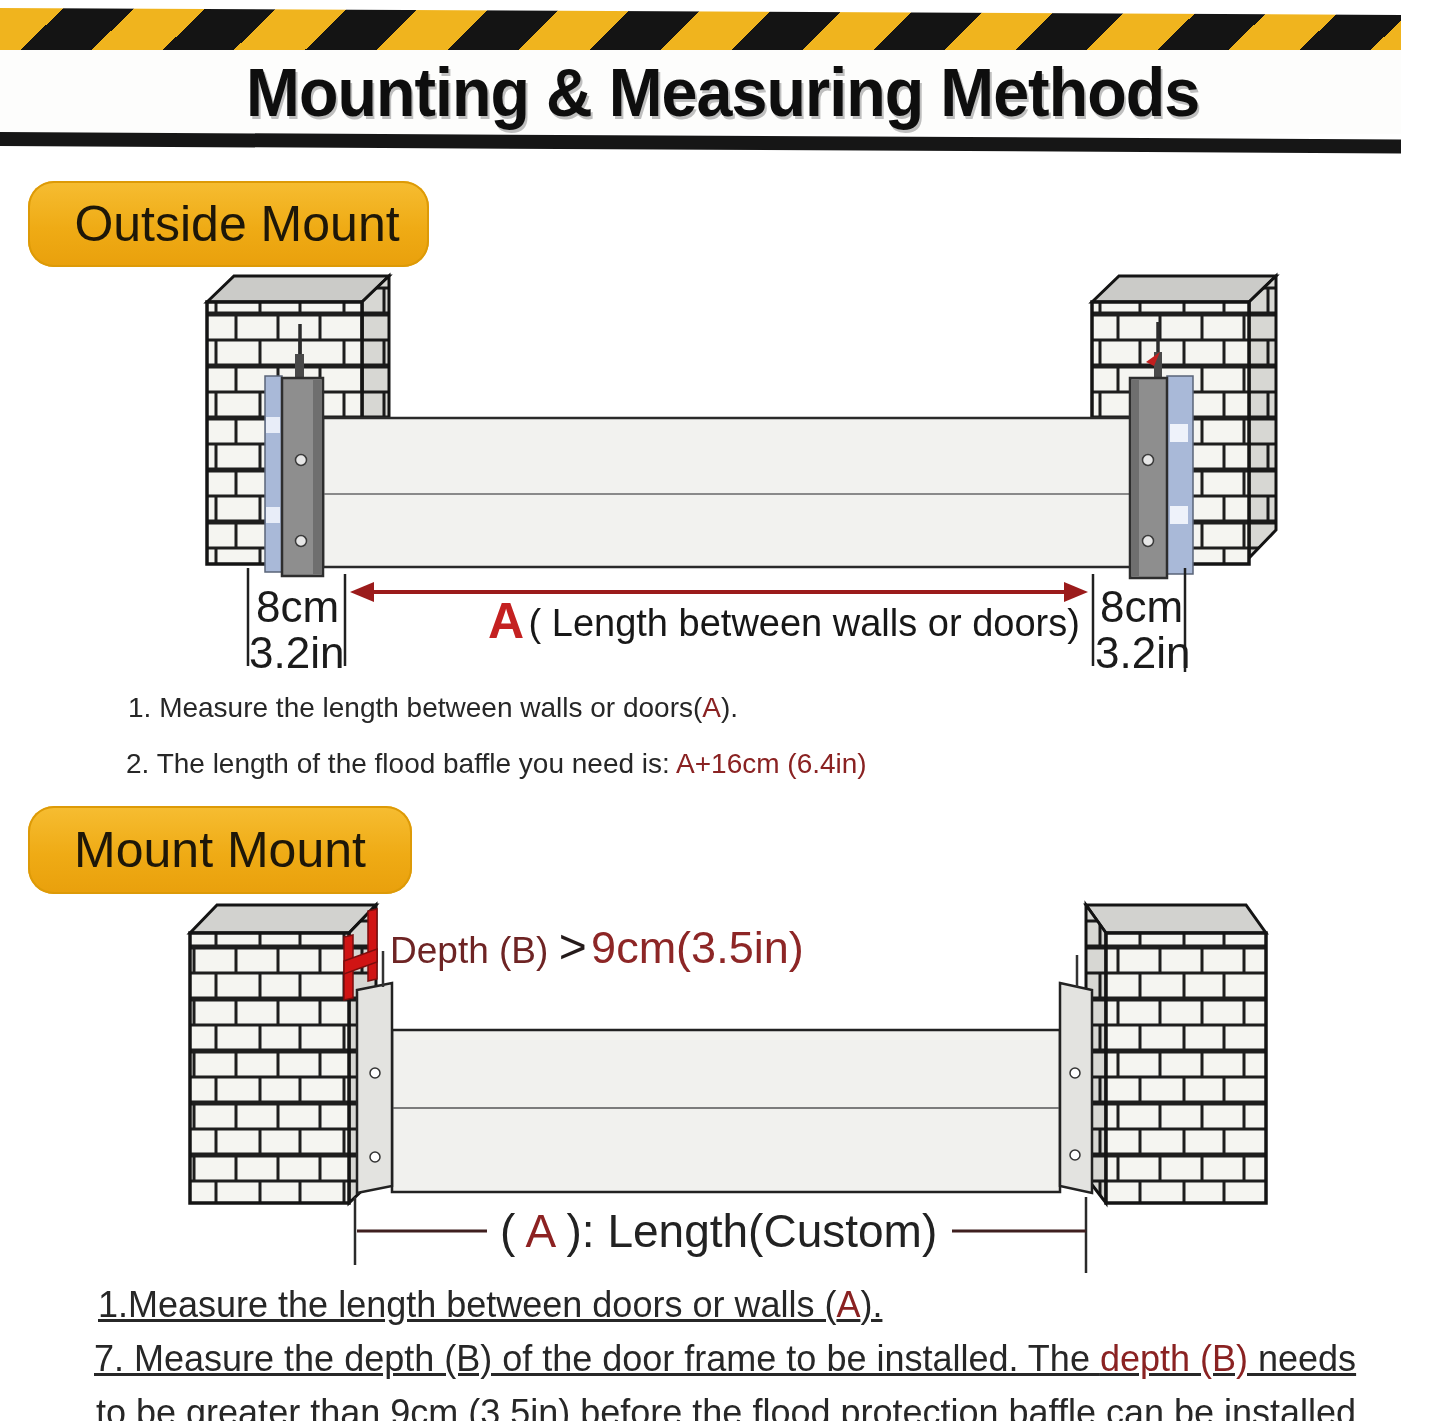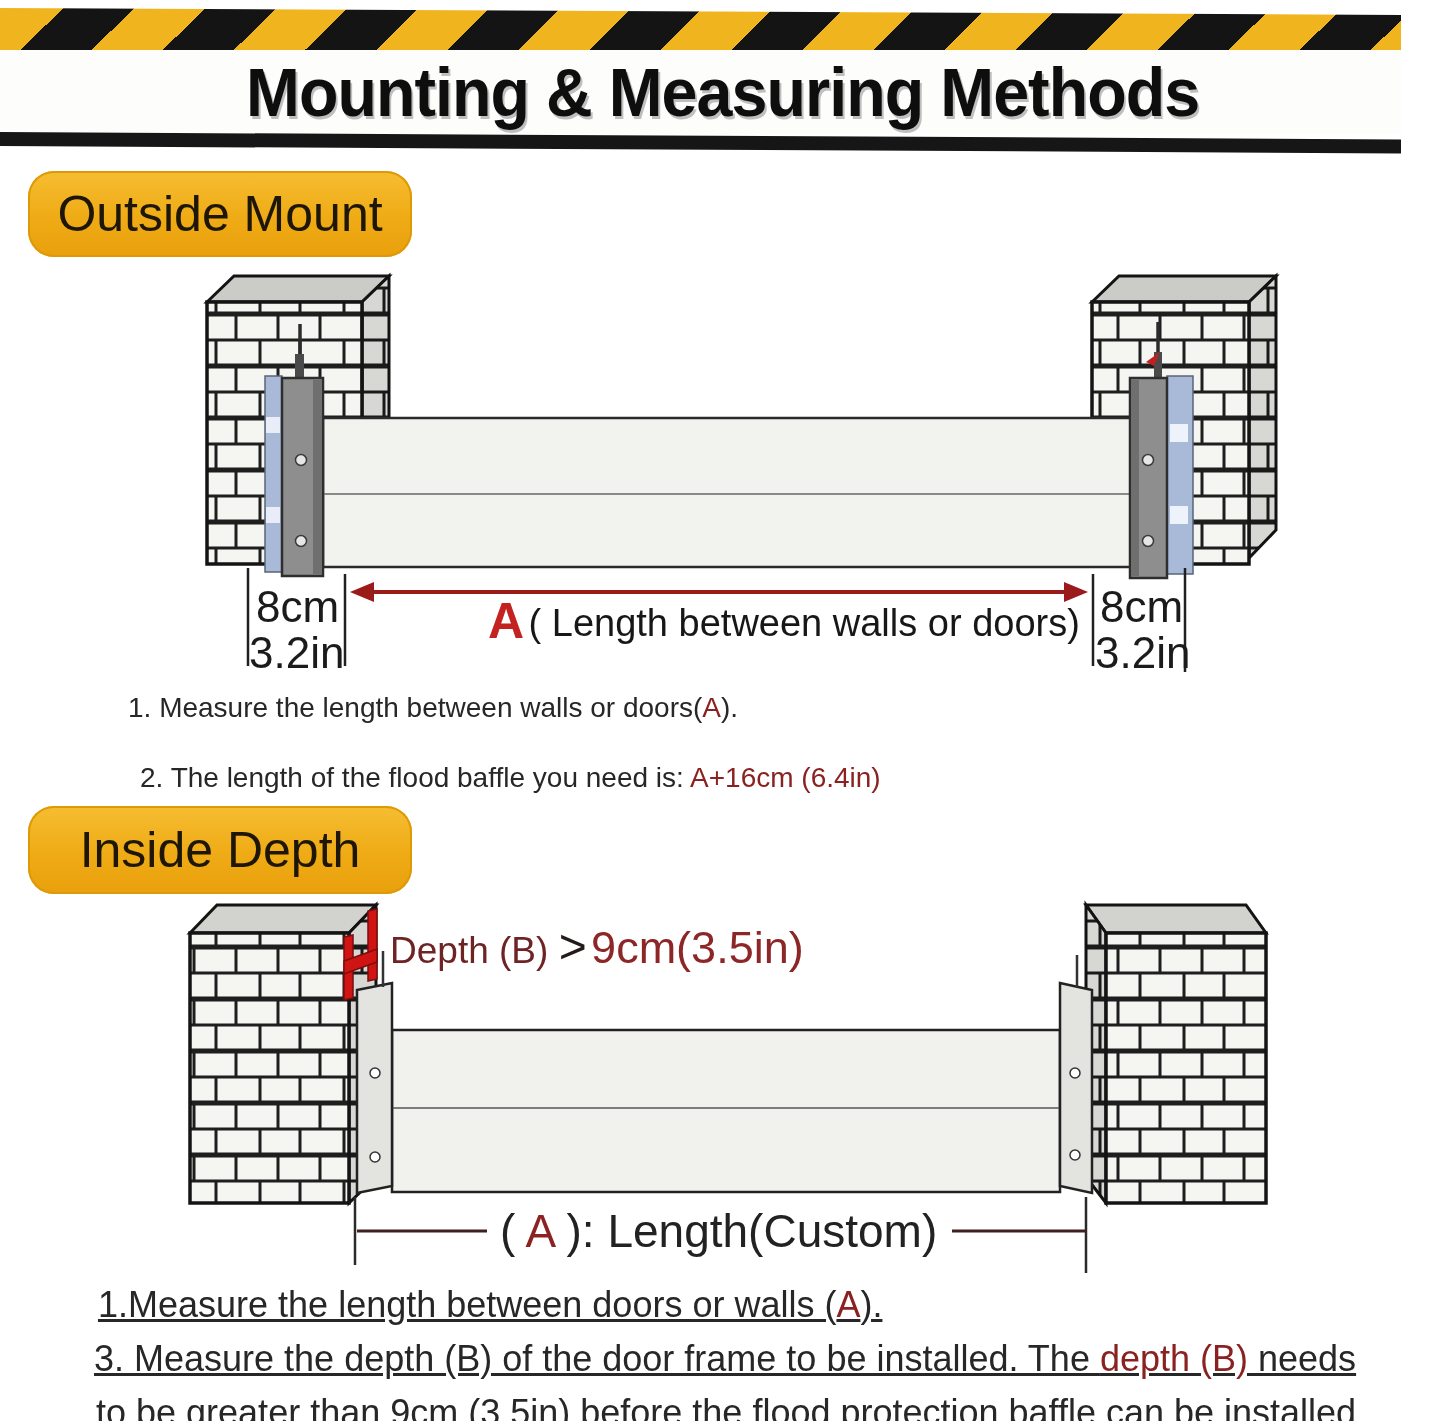--- a/index.html
+++ b/index.html
@@ -14,21 +14,21 @@
   .title-band h1{margin:0;font-size:68px;font-weight:bold;color:#0e0e0e;letter-spacing:-1px;
           transform:scaleX(0.95);text-shadow:2px 3px 0 rgba(140,140,140,0.55);}
   .banner-bar{position:absolute;left:-8px;top:132px;width:1465px;height:14px;background:#161616;
           transform:rotate(0.3deg);transform-origin:0 50%;}
   
   .badge{position:absolute;left:28px;width:384px;height:86px;border-radius:26px;
          background:linear-gradient(180deg,#f6bd32 0%,#efab15 55%,#e9a00c 100%);
          box-shadow:inset 0 0 0 2px #dd9a07;
          display:flex;align-items:center;justify-content:center;
          font-size:50px;color:#1e1708;}
-  .badge-outside{top:171px;}
+  .badge-outside{top:181px;padding-left:17px;}
   .badge-inside{top:806px;height:88px;}
   
   .diagram{position:absolute;left:0;}
   
   .step{position:absolute;font-size:28px;color:#272727;white-space:nowrap;}
   .step .em{color:#8a2222;}
   .bstep{font-size:36px;text-decoration:underline;}
   svg text{font-family:"Liberation Sans",sans-serif;}
 </style>
 </head>
@@ -115,24 +115,24 @@
     <text x="1100" y="360" font-size="44" fill="#1b1b1b">8cm</text>
     <text x="1095" y="406" font-size="44" fill="#1b1b1b">3.2in</text>
     <text x="488" y="376">
       <tspan font-size="50" font-weight="bold" fill="#c42121">A</tspan>
       <tspan font-size="38" fill="#171717" dy="-2">( Length between walls or doors)</tspan>
     </text>
   </svg>
 
   <div>
     <p class="step" style="left:128px;top:692px;margin:0"><span>1. Measure the length between walls or doors(</span><span class="em">A</span><span>).</span></p>
-    <p class="step" style="left:126px;top:748px;margin:14px"><span>2. The length of the flood baffle you need is: </span><span class="em">A+16cm (6.4in)</span></p>
+    <p class="step" style="left:126px;top:748px;margin:0"><span>2. The length of the flood baffle you need is: </span><span class="em">A+16cm (6.4in)</span></p>
   </div>
 
-  <div class="badge badge-inside">Inside Depth</div>
+  <div class="badge badge-inside">Mount Mount</div>
 
   <svg class="diagram" style="top:895px" width="1445" height="385" viewBox="0 0 1445 385">
 
     <g>
       <polygon points="190,38 217,10 376,10 349,38" fill="#d2d2cf" stroke="#141414" stroke-width="3"></polygon>
       <polygon points="349,38 376,10 376,282 349,308" fill="url(#brick)" stroke="#141414" stroke-width="3"></polygon>
       <polygon points="349,38 376,10 376,282 349,308" fill="#000000" fill-opacity="0.12"></polygon>
       <rect x="190" y="38" width="159" height="270" fill="url(#brick)" stroke="#141414" stroke-width="3.5"></rect>
     </g>
 
@@ -181,17 +181,17 @@
       <text x="500" y="352" font-size="46">
         <tspan fill="#222222">(</tspan>
         <tspan fill="#8d2222">A</tspan>
         <tspan fill="#222222">): Length(Custom)</tspan>
       </text>
     </g>
   </svg>
 
   <div>
     <p class="step bstep" style="left:98px;top:1284px;margin:0"><span>1.Measure the length between doors or walls (</span><span class="em">A</span><span>).</span></p>
-    <p class="step bstep" style="left:94px;top:1338px;margin:0"><span>3. Measure the depth (B) of the door frame to be installed. The </span><span class="em">depth (B)</span><span> needs</span></p>
+    <p class="step bstep" style="left:94px;top:1338px;margin:0"><span>7. Measure the depth (B) of the door frame to be installed. The </span><span class="em">depth (B)</span><span> needs</span></p>
     <p class="step bstep" style="left:84px;top:1380px;margin:12px">to be greater than 9cm (3.5in) before the flood protection baffle can be installed.</p>
   </div>
 
 </div>
 
 </body></html>

